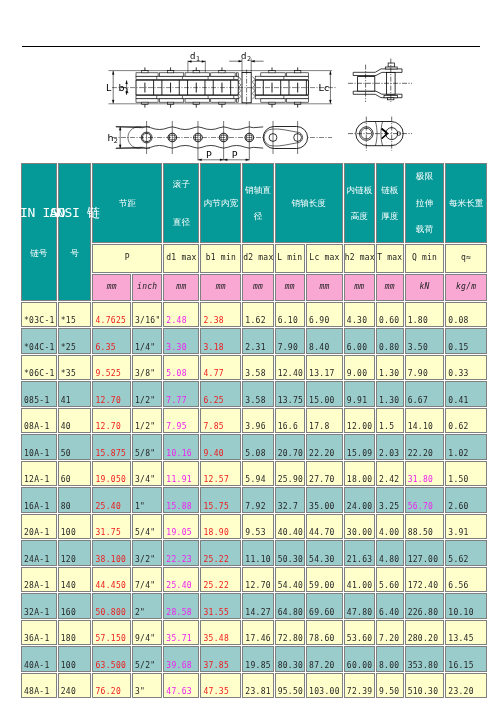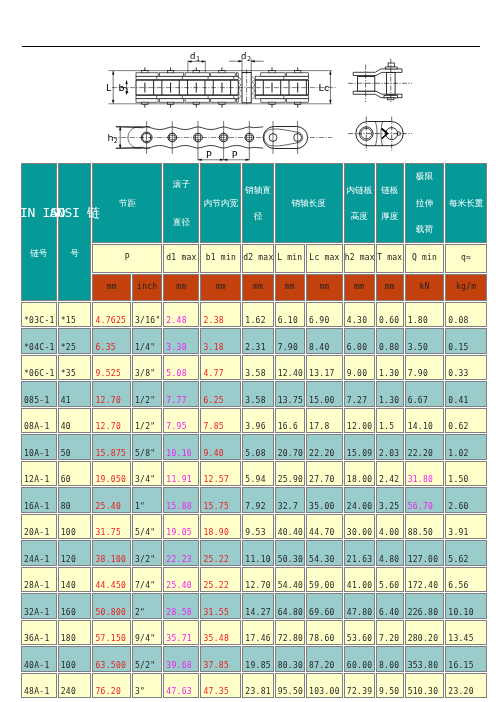--- a/index.html
+++ b/index.html
@@ -26,21 +26,21 @@
  td.gh{background:#059a98;color:#ffffff;font-size:8.6px;letter-spacing:0px;
       font-family:"DejaVu Sans Mono","Liberation Mono",monospace;padding:0;}
  td.gh .stk{display:flex;flex-direction:column;align-items:center;justify-content:center;
       height:100%;}
  td.gh .ln{display:block;line-height:1;white-space:nowrap;}
  td.gh .ln.lat{font-size:13px;letter-spacing:-0.3px;}
  td.gh .ln.mix{font-size:13px;letter-spacing:-0.35px;}
  td.gh.g2 .stk{gap:29.5px;}
  td.gh.g3 .stk{gap:17.5px;}
  td.sym{background:#ffffcc;color:#222;letter-spacing:0.2px;}
- td.unit{background:#c2410c;color:#222;letter-spacing:0.2px;}
+ td.unit{background:#f9a8d4;color:#222;letter-spacing:0.2px;font-style:italic;}
  tr.ry td{background:#ffffcc;}
  tr.rt td{background:#9acccc;}
  td.dv{letter-spacing:0.3px;padding-left:2px;padding-top:13.5px;text-align:left;vertical-align:middle;}
  .k{color:#262626;}
  .r{color:#ee1b1b;}
  .m{color:#ee22ee;}
 </style>
 </head>
 <body>
 
@@ -380,21 +380,21 @@
 <tr class="rt">
 <td class="dv k">085-1</td>
 <td class="dv k">41</td>
 <td class="dv r">12.70</td>
 <td class="dv k">1/2"</td>
 <td class="dv m">7.77</td>
 <td class="dv r">6.25</td>
 <td class="dv k">3.58</td>
 <td class="dv k">13.75</td>
 <td class="dv k">15.00</td>
-<td class="dv k">7.27</td>
+<td class="dv k">9.91</td>
 <td class="dv k">1.30</td>
 <td class="dv k">6.67</td>
 <td class="dv k">0.41</td>
 </tr>
 <tr class="ry">
 <td class="dv k">08A-1</td>
 <td class="dv k">40</td>
 <td class="dv r">12.70</td>
 <td class="dv k">1/2"</td>
 <td class="dv m">7.95</td>

